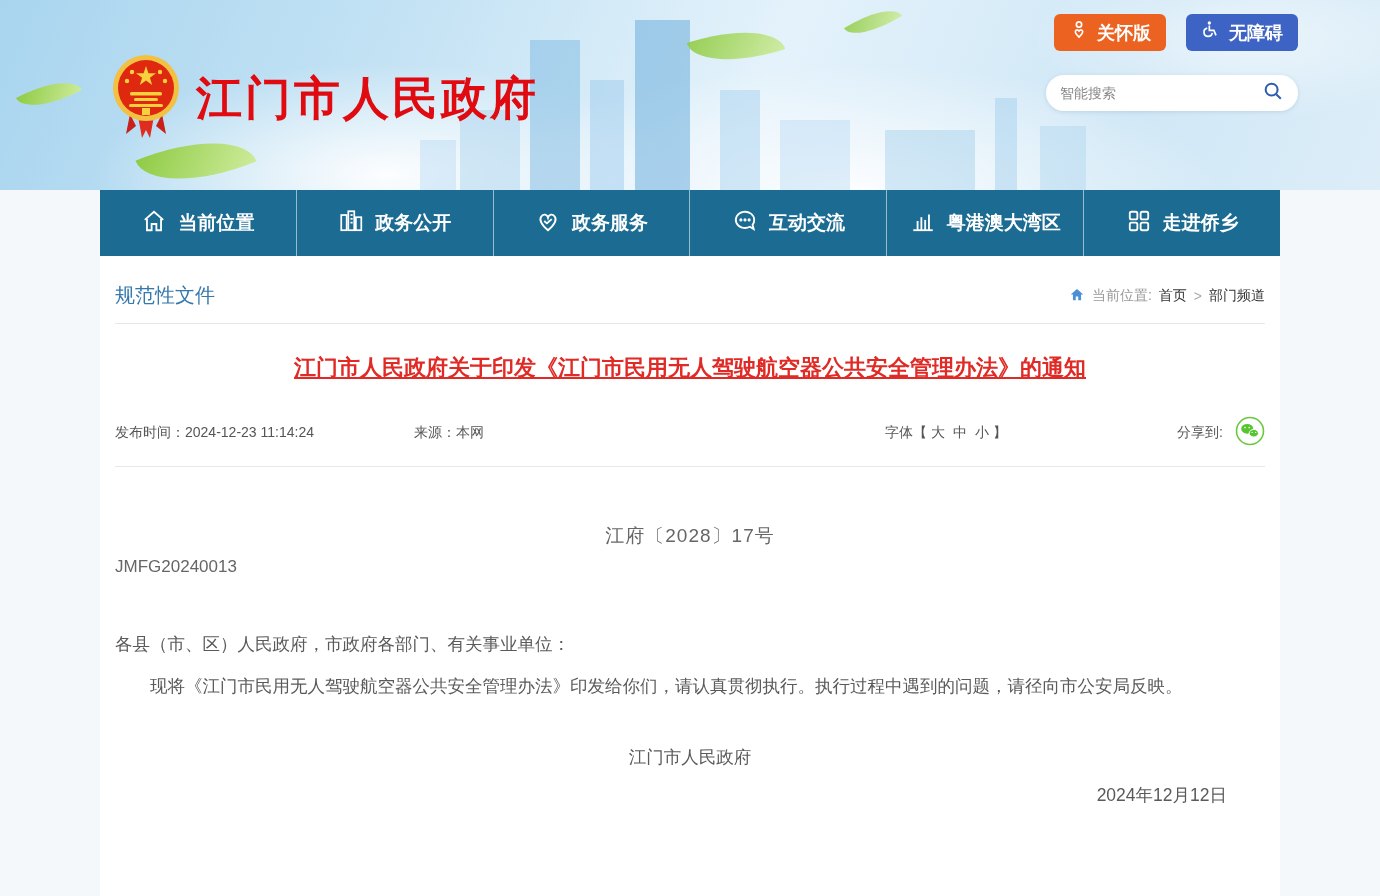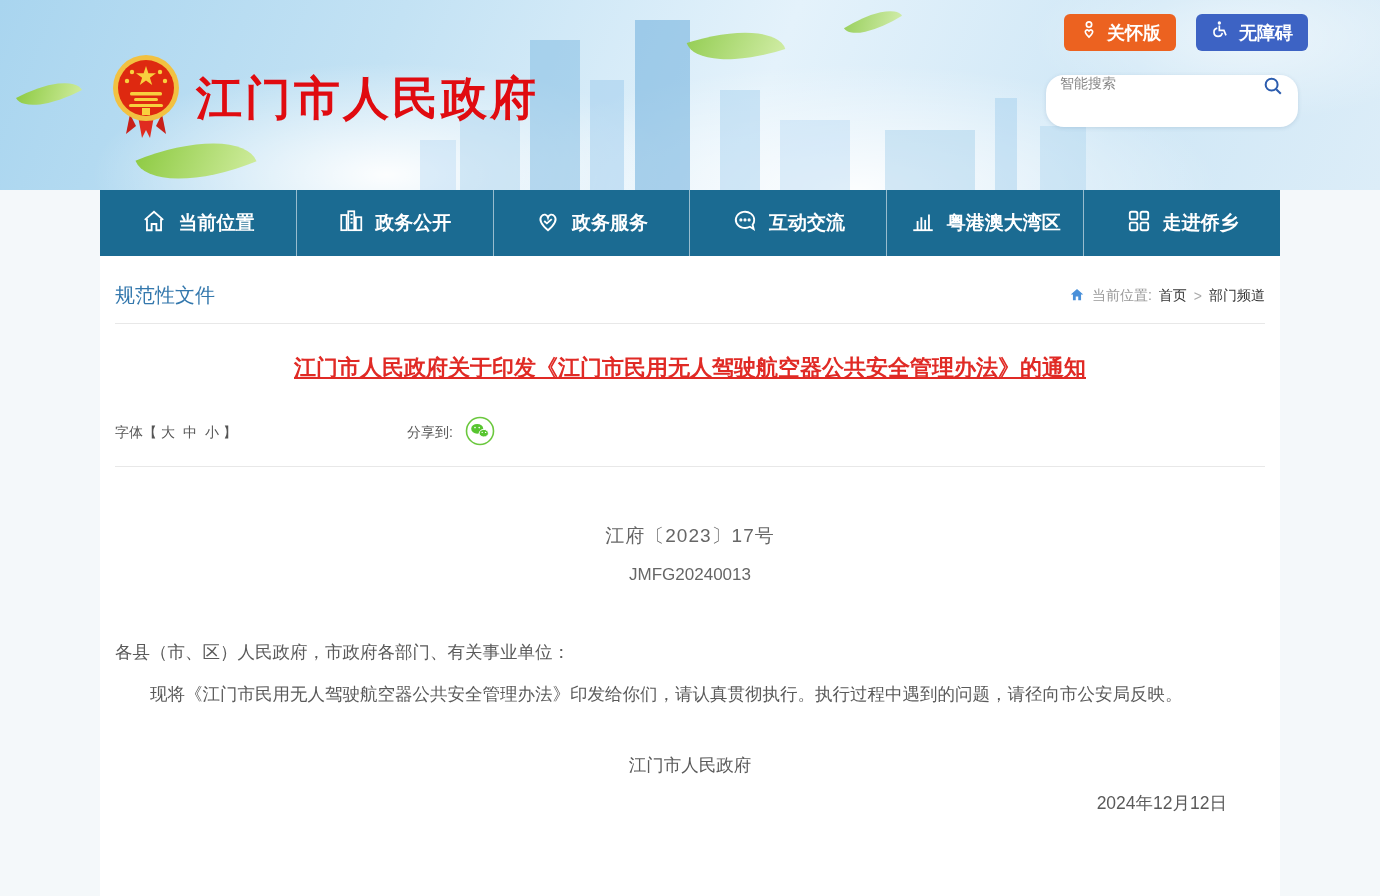--- a/index.html
+++ b/index.html
@@ -34,32 +34,32 @@
   .b10{left:620px;width:46px;height:64px;background:rgba(160,205,235,.35);}
   .leaf{position:absolute;background:linear-gradient(135deg,#8fcb45,#cdeb9a);border-radius:0 100% 0 100%;}
   .leaf1{left:18px;  top:82px;  width:62px;  height:24px; transform:rotate(-28deg);}
   .leaf2{left:140px; top:138px; width:112px; height:46px; transform:rotate(-22deg);}
   .leaf3{left:690px; top:28px;  width:92px;  height:36px; transform:rotate(-18deg); opacity:.9;}
   .leaf4{left:845px; top:12px;  width:56px;  height:20px; transform:rotate(-32deg); opacity:.85;}
 
   .logo { position:absolute; left:110px; top:54px; display:flex; align-items:center; gap:14px; }
   .logo-title { font-size:46px; font-weight:bold; color:#e00b10; letter-spacing:3px; }
 
-  .top-buttons { position:absolute; top:14px; right:72px; display:flex; gap:20px; }
+  .top-buttons { position:absolute; top:14px; right:82px; display:flex; gap:20px; }
   .top-btn {
     height:37px; display:flex; align-items:center; gap:8px;
     padding:0 15px; border-radius:6px; color:#fff;
     font-size:18px; font-weight:bold; cursor:pointer; border:none;
   }
   .btn-care { background:#ec6220; }
   .btn-access { background:#3d63c4; }
 
   .search-box {
-    position:absolute; top:75px; right:82px; width:252px; height:52px;
-    background:#fff; border-radius:18px; display:flex; align-items:flex-start;
+    position:absolute; top:75px; right:82px; width:252px; height:36px;
+    background:#fff; border-radius:18px; display:flex; align-items:center;
     padding:0 14px; box-shadow:0 1px 4px rgba(40,80,120,.15);
   }
   .search-box input { border:none; outline:none; flex:1; font-size:14px; color:#333; background:transparent; font-family:inherit; }
   .search-box input::placeholder { color:#8a8a8a; }
 
   
   .nav { margin:0 100px; height:66px; background:#1b6b92; display:flex; }
   .nav-item {
     flex:1; display:flex; align-items:center; justify-content:center; gap:11px;
     color:#fff; font-size:19px; font-weight:bold; cursor:pointer;
@@ -78,21 +78,21 @@
 
   .article-title { color:#e02a25; font-size:22px; font-weight:bold; text-align:center; margin:27px 60px 20px; line-height:1.5;text-decoration:underline; }
 
   .meta-row { display:flex; justify-content:space-between; align-items:center; border-bottom:1px solid #e8e8e8; padding:12px 0 17px; color:#555; font-size:14px; }
   .meta-left { display:flex; gap:100px; }
   .meta-right { display:flex; gap:170px; align-items:center; }
   .font-sizer span.size-link { cursor:pointer; margin:0 4px; }
   .share { display:flex; align-items:center; gap:12px; }
 
   .doc-number { text-align:center; font-size:19px; color:#666; margin-top:56px; letter-spacing:1px; }
-  .doc-code   { text-align:center; font-size:17px; color:#666; margin-top:16px; }
+  .doc-code   { font-size:17px; color:#666; margin-top:8px; }
   .body-text  { font-size:17.5px; color:#5a5a5a; margin-top:46px; line-height:2.4; }
   .body-text p.indent { text-indent:2em; }
   .signature  { text-align:center; font-size:17.5px; color:#5a5a5a; margin-top:38px; }
   .sign-date  { text-align:right; font-size:17.5px; color:#5a5a5a; margin-top:14px; padding-right:38px; }
 </style>
 </head>
 <body>
 
 <div class="header">
   <div class="skyline">
@@ -248,20 +248,28 @@
       <span>当前位置:</span>
         <a>首页</a>
       <span class="crumb-sep">&gt;</span>
       <a>部门频道</a>
     </div>
   </div>
 
   <h1 class="article-title">江门市人民政府关于印发《江门市民用无人驾驶航空器公共安全管理办法》的通知</h1>
 
   <div class="meta-row">
+    <div class="meta-left">
+      <span>
+        <span>发布时间：</span><span>2024-12-23 11:14:24</span>
+      </span>
+      <span>
+        <span>来源：</span><span>本网</span>
+      </span>
+    </div>
     <div class="meta-right">
       <span class="font-sizer">
         <span>字体</span><span>【</span><span class="size-link">大</span><span class="size-link">中</span><span class="size-link">小</span><span>】</span>
       </span>
       <span class="share">
         <span>分享到:</span>
         <span>
           <svg width="30" height="30" viewBox="0 0 30 30">
             <circle cx="15" cy="15" r="13.5" fill="#fff" stroke="#6bc83e" stroke-width="1.6"></circle>
             <ellipse cx="12.2" cy="12.8" rx="6" ry="4.9" fill="#57c52f"></ellipse>
@@ -269,21 +277,21 @@
             <circle cx="14.2" cy="11.6" r="0.8" fill="#fff"></circle>
             <ellipse cx="18.8" cy="17.2" rx="4.6" ry="3.8" fill="#57c52f" stroke="#fff" stroke-width="1"></ellipse>
             <circle cx="17.2" cy="16.4" r="0.7" fill="#fff"></circle>
             <circle cx="20.6" cy="16.4" r="0.7" fill="#fff"></circle>
           </svg>
         </span>
       </span>
     </div>
   </div>
 
-  <div class="doc-number">江府〔2023〕17号</div>
+  <div class="doc-number">江府〔2028〕17号</div>
   <div class="doc-code">JMFG20240013</div>
 
   <div class="body-text">
     <p>各县（市、区）人民政府，市政府各部门、有关事业单位：</p>
     <p class="indent">现将《江门市民用无人驾驶航空器公共安全管理办法》印发给你们，请认真贯彻执行。执行过程中遇到的问题，请径向市公安局反映。</p>
   </div>
 
   <div class="signature">江门市人民政府</div>
   <div class="sign-date">2024年12月12日</div>
 

